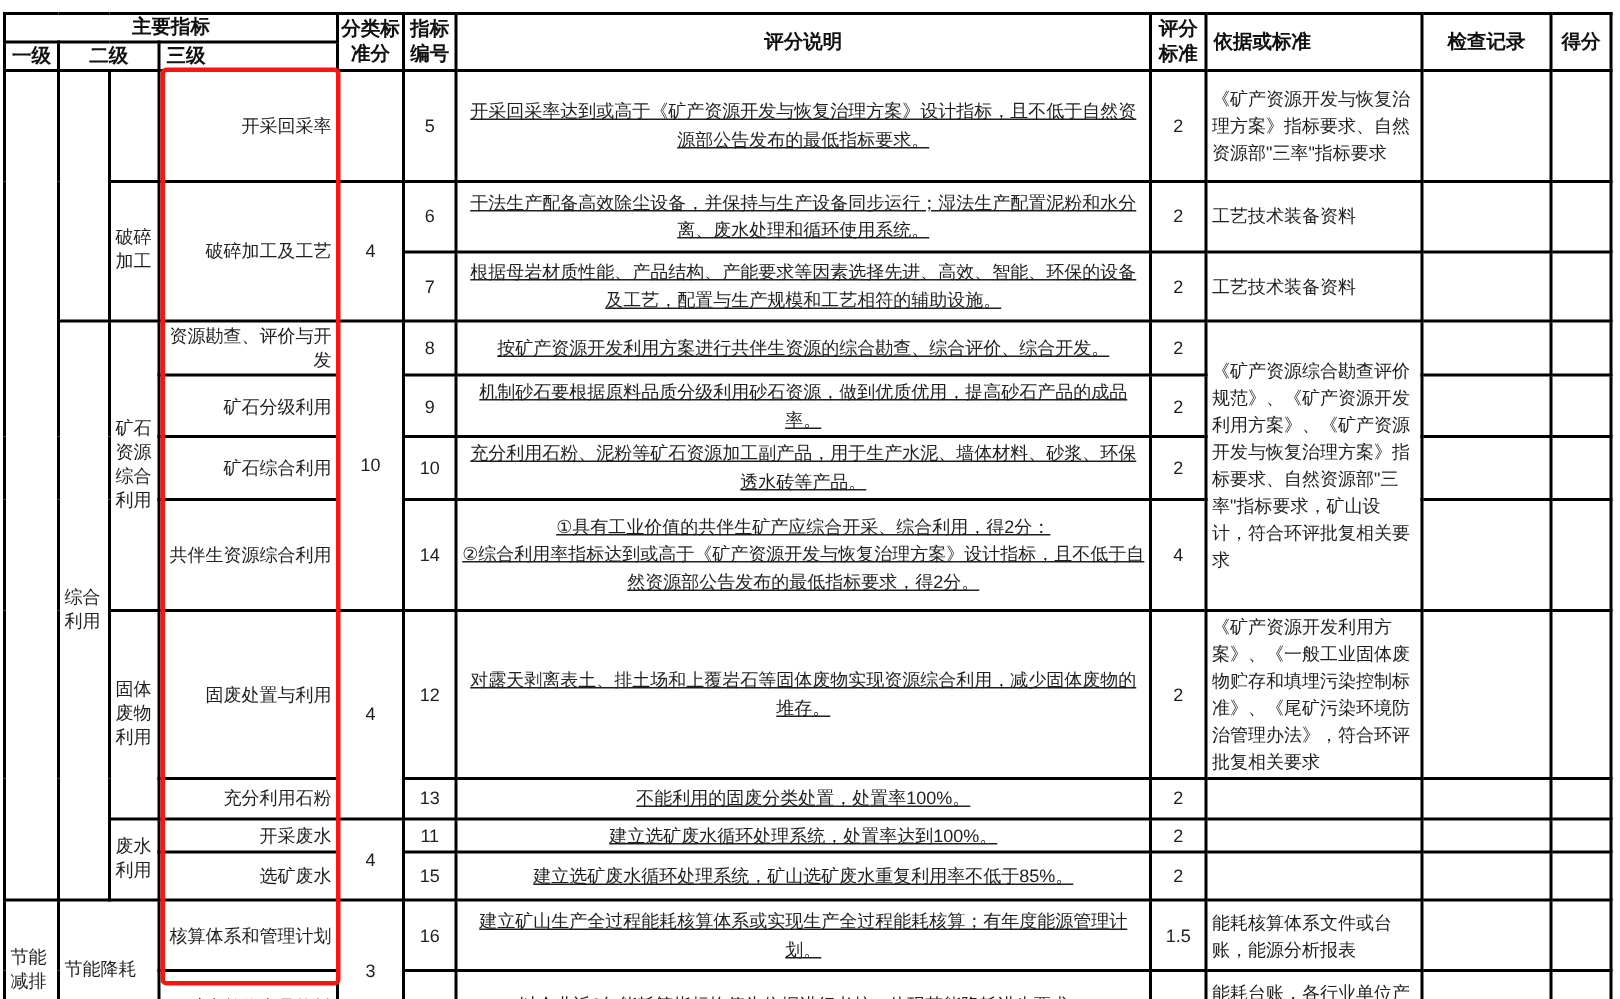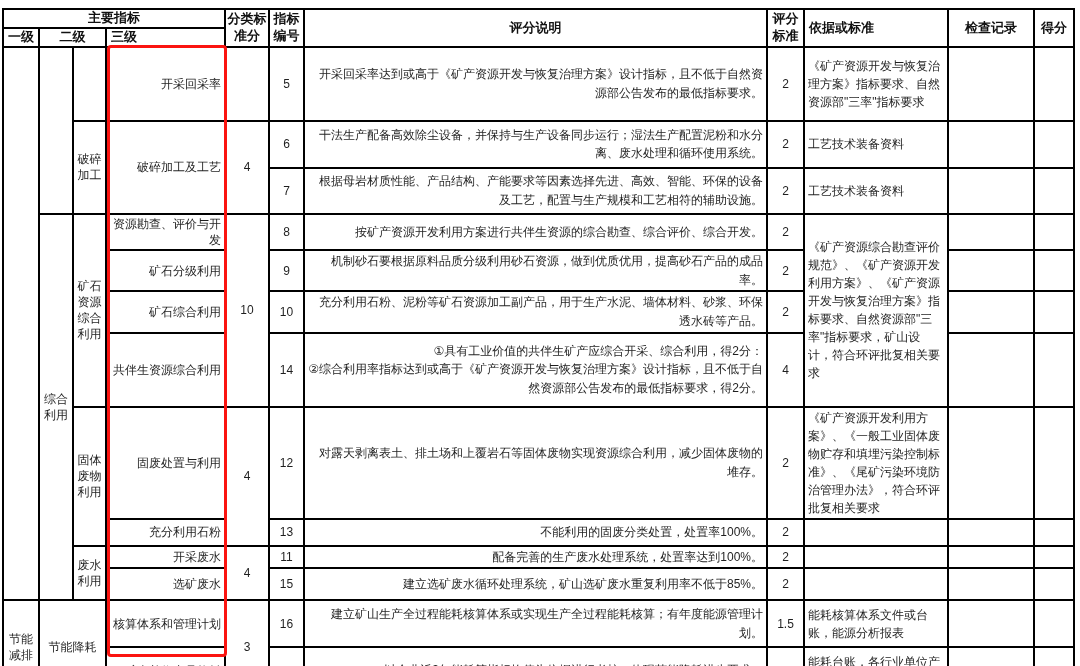--- a/index.html
+++ b/index.html
@@ -3,22 +3,22 @@
 <meta charset="utf-8">
 <style>
   html,body{margin:0;padding:0;background:#ffffff;}
   body{width:1080px;height:666px;font-family:"Liberation Sans","DejaVu Sans",sans-serif;}
   .page{position:relative;width:1080px;height:666px;overflow:hidden;}
   table.grid{position:absolute;left:2px;top:8px;width:1071px;border-collapse:collapse;table-layout:fixed;}
   .grid th,.grid td{border:2px solid #000000;color:#1f1f1f;font-size:12px;vertical-align:middle;padding:1px 3px;overflow:hidden;}
   .grid th{font-weight:bold;font-size:13px;text-align:center;padding:0 1px;line-height:1.3;color:#111;}
   .grid th.hl{text-align:left;padding-left:4px;}
   .lv3{text-align:right;padding-left:5px;line-height:1.35;word-break:break-all;}
-  .lbl{text-align:center;line-height:1.35;word-break:break-all;padding:0 2px;}
-  .desc{text-align:right;padding:2px 5px;line-height:1.55;white-space:pre-wrap;}
+  .lbl{line-height:1.35;word-break:break-all;padding:0 2px;font-family:Liberation Mono, monospace;}
+  .desc{text-align:center;padding:2px 5px;line-height:1.55;white-space:pre-wrap;text-decoration:underline;}
   .basis{text-align:left;padding:2px 4px;line-height:1.5;word-break:break-all;}
   .num{text-align:center;}
   .highlight-box{position:absolute;left:107px;top:45px;width:114px;height:606px;border:3px solid #fb1410;border-radius:4px;pointer-events:none;}
 </style>
 </head>
 <body>
 
 <div class="page">
   <table class="grid">
     <colgroup>
@@ -148,21 +148,21 @@
       <td class="basis"></td>
       <td></td>
       <td></td>
     </tr>
 
     <tr style="height:18px">
       <td rowspan="2" class="lbl">废水利用</td>
       <td class="lv3">开采废水</td>
       <td rowspan="2" class="num">4</td>
       <td class="num">11</td>
-      <td class="desc">配备完善的生产废水处理系统，处置率达到100%。</td>
+      <td class="desc">建立选矿废水循环处理系统，处置率达到100%。</td>
       <td class="num">2</td>
       <td class="basis"></td>
       <td></td>
       <td></td>
     </tr>
 
     <tr style="height:32px">
       <td class="lv3">选矿废水</td>
       <td class="num">15</td>
       <td class="desc">建立选矿废水循环处理系统，矿山选矿废水重复利用率不低于85%。</td>

